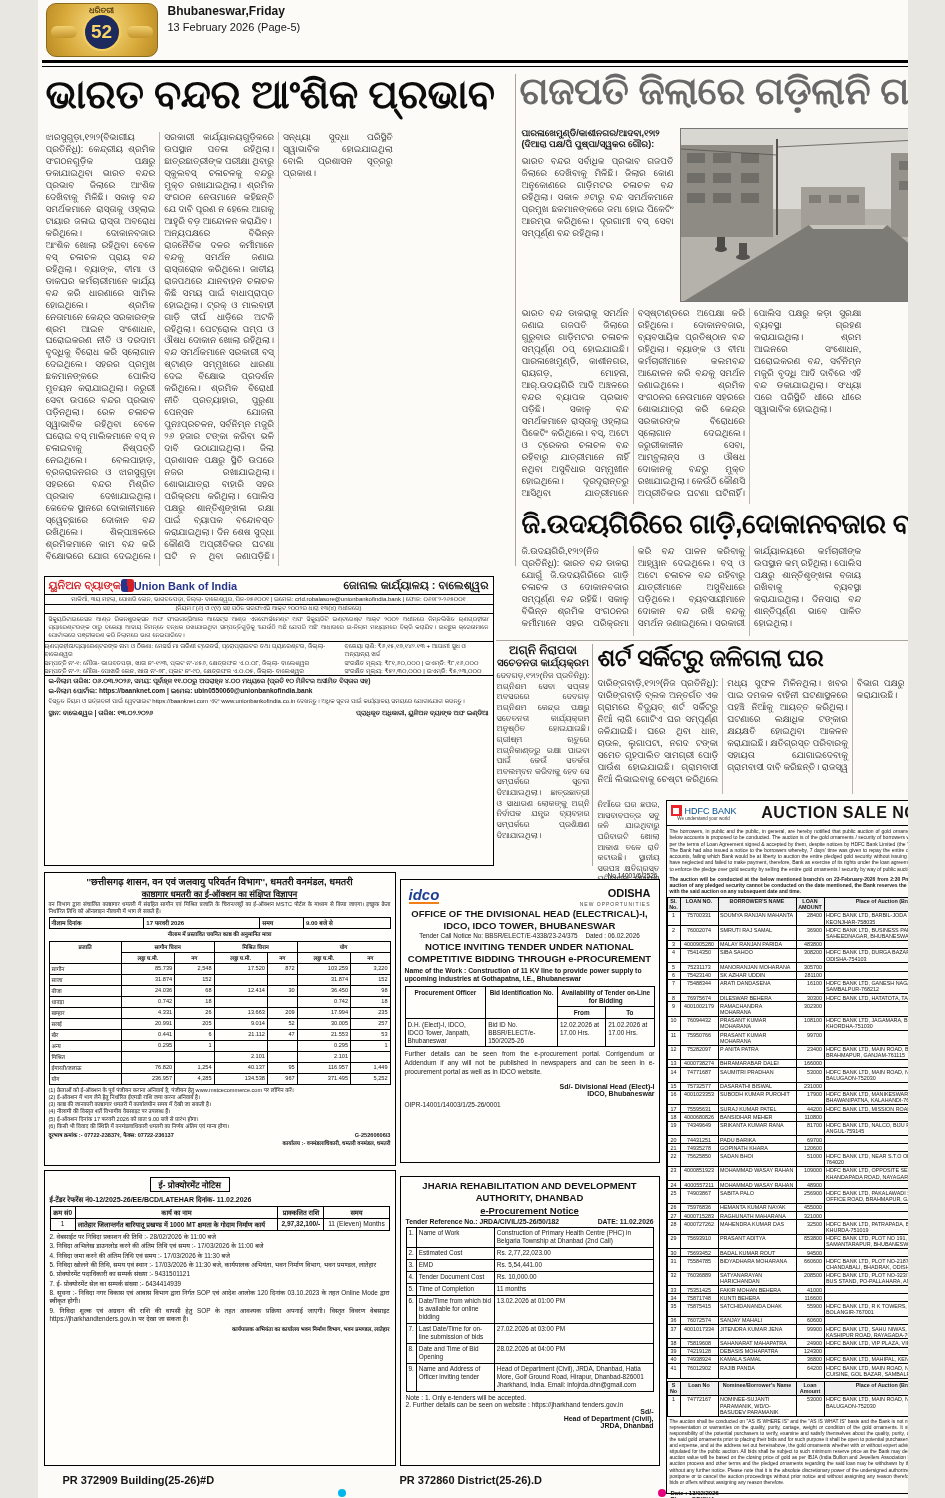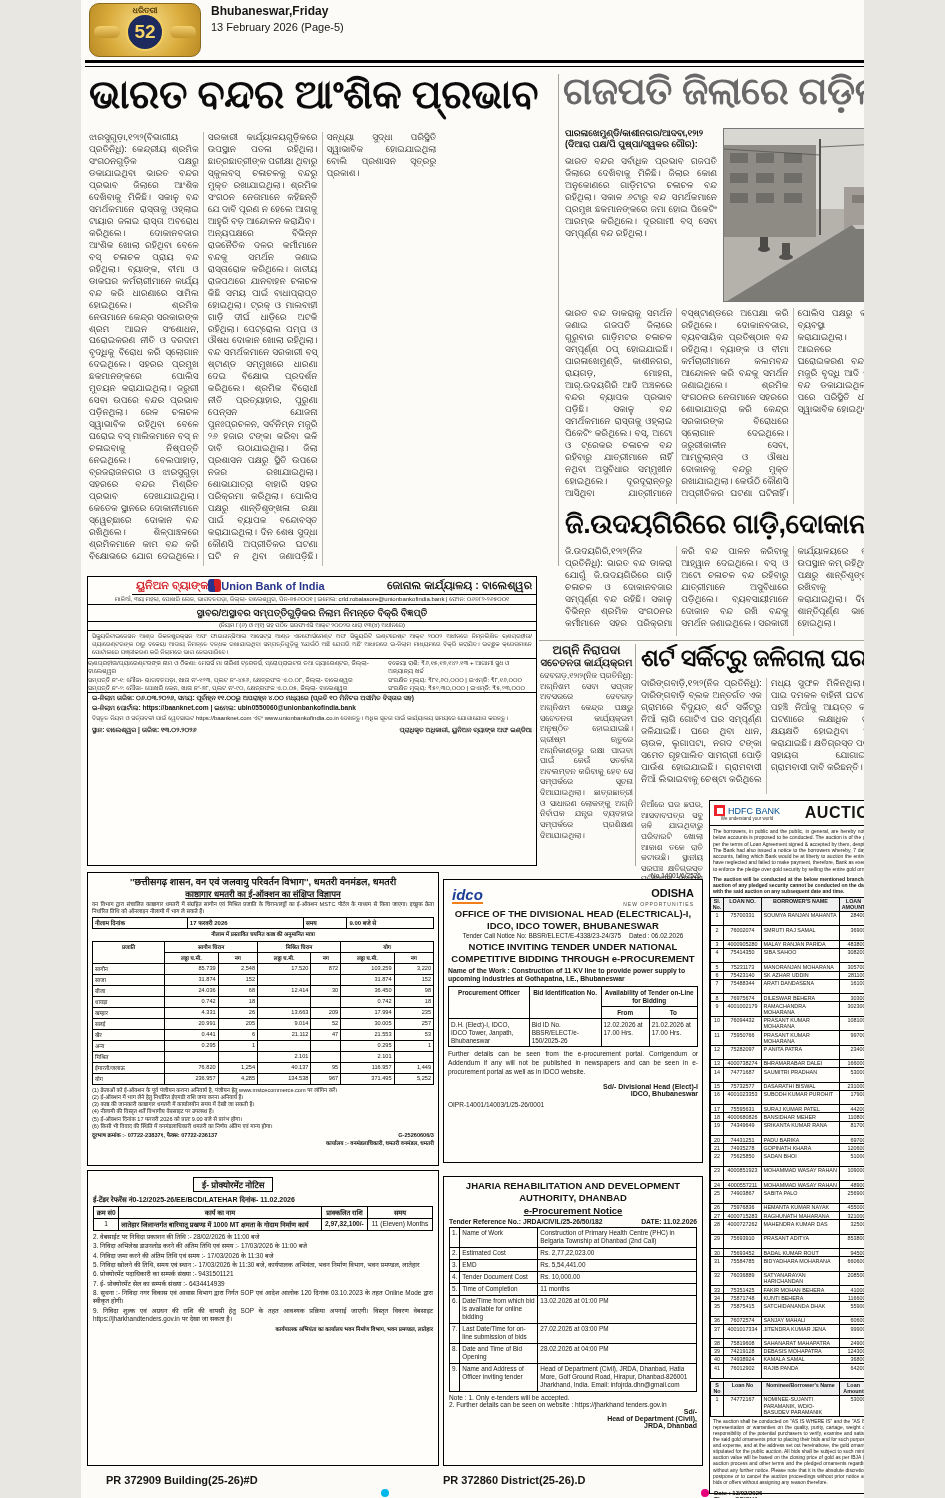--- a/index.html
+++ b/index.html
@@ -1,17 +1,17 @@
 <!DOCTYPE html>
 <html><head>
 <meta charset="utf-8">
 <style>
   *{margin:0;padding:0;box-sizing:border-box;}
   html,body{background:#e9e7e2;}
-  .page{position:relative;width:783px;height:1498px;margin:0 auto;background:#fcfbf7;
+  .page{position:relative;width:870px;height:1498px;margin:0 auto;background:#fcfbf7;
         font-family:"Liberation Sans","DejaVu Sans",sans-serif;color:#161616;overflow:hidden;}
   .abs{position:absolute;}
   .hl{font-weight:800;line-height:1.04;letter-spacing:-0.5px;}
   .body-text{font-size:9px;line-height:1.33;text-align:justify;color:#1d1d1d;white-space:pre-line;column-fill:auto;}
   .cols3{column-count:3;column-gap:9px;column-rule:1px solid #b9b5ad;}
   .cols4{column-count:4;column-gap:9px;column-rule:1px solid #b9b5ad;}
   .byline{font-weight:bold;font-size:9px;line-height:1.25;}
   .vrule{width:1px;background:#a9a59d;}
   .hrule{height:1px;background:#a9a59d;}
   .rule-double{border-top:3.5px solid #000;border-bottom:1.5px solid #000;height:7px;}
@@ -31,21 +31,21 @@
 
   
   .photo{border:1px solid #777;background:#cfcdc8;overflow:hidden;}
 
   
   .box{border:1.6px solid #000;background:#fffefb;}
   table{border-collapse:collapse;width:100%;}
   .bt td,.bt th{border:0.6px solid #000;padding:1px 2px;vertical-align:top;}
 
   
-  .ub-head{display:flex;align-items:center;border-bottom:1px solid #000;padding:2px 4px;margin-left:44px;}
+  .ub-head{display:flex;align-items:center;border-bottom:1px solid #000;padding:2px 4px;}
   .ub-odia{color:#d22027;font-weight:800;font-size:11px;}
   .ub-mark{width:13px;height:13px;border-radius:3px;background:conic-gradient(#d22027 0 50%,#27348b 50% 100%);display:inline-block;}
   .ub-en{color:#27348b;font-weight:700;font-size:11px;}
   .ub-zonal{margin-left:auto;font-weight:800;font-size:11px;}
   .ub-addr{font-size:6px;text-align:center;border-bottom:1px solid #000;padding:1px 3px;}
   .ub-title{font-weight:800;font-size:9.5px;text-align:center;padding:2px;border-bottom:1px solid #000;}
   .ub-sub{font-size:6px;text-align:center;border-bottom:1px solid #000;padding:0 2px 1px;}
   .ub-para{font-size:6px;line-height:1.3;text-align:justify;padding:2px 4px;}
   .ub-grid{display:grid;grid-template-columns:1fr 148px;font-size:6.2px;border-top:1px solid #000;border-bottom:1px solid #000;}
   .ub-grid>div{border:0.5px solid #000;padding:2px 3px;line-height:1.3;}
@@ -178,21 +178,20 @@
   <div class="abs body-text" style="left:560px;top:800px;width:62px;height:66px;font-size:8px;">ନିଆଁରେ ଘର ଛପର, ଆସବାବପତ୍ର ସବୁ ଜଳି ଯାଇଥିବାରୁ ପରିବାରଟି ଖୋଲା ଆକାଶ ତଳେ ରାତି କଟାଉଛି। ସ୍ଥାନୀୟ ସରପଞ୍ଚ କ୍ଷତିଗ୍ରସ୍ତ ପରିବାରକୁ ସହାୟତା ଦେବାକୁ ଦାବି କରିଛନ୍ତି।</div>
 
   <div class="abs box" style="left:6px;top:576px;width:450px;height:290px;">
     <div class="ub-head">
       <span class="ub-odia">ୟୁନିଅନ ବ୍ୟାଙ୍କ</span>
       <span class="ub-mark"></span>
       <span class="ub-en">Union Bank of India</span>
       <span class="ub-zonal">ଜୋନାଲ କାର୍ଯ୍ୟାଳୟ : ବାଲେଶ୍ୱର</span>
     </div>
     <div class="ub-addr">ମାଳିଆଁ, ୩ୟ ମହଲା, ପୋଖରି ଲେନ, ଭାଗବତପଡ଼ା, ଜିଲ୍ଲା- ବାଲେଶ୍ୱର, ପିନ-୭୫୬୦୦୧ | ଇମେଲ: crld.robalasore@unionbankofindia.bank | ଫୋନ: ୦୬୭୮୨-୨୬୫୦୦୧</div>
-    <div class="ub-title">ସ୍ଥାବର/ଅସ୍ଥାବର ସମ୍ପତ୍ତିଗୁଡ଼ିକର ନିଲାମ ନିମନ୍ତେ ବିକ୍ରି ବିଜ୍ଞପ୍ତି</div>
     <div class="ub-sub">(ନିୟମ ୮(୬) ଓ ୯(୧) ସହ ପଠିତ ସରଫାଏସି ଆକ୍ଟ ୨୦୦୨ର ଧାରା ୧୩(୪) ଅଧୀନରେ)</div>
     <div class="ub-para">ସିକ୍ୟୁରିଟାଇଜେସନ ଆଣ୍ଡ ରିକନଷ୍ଟ୍ରକ୍ସନ ଅଫ ଫାଇନାନ୍ସିଆଲ ଆସେଟ୍ସ ଆଣ୍ଡ ଏନଫୋର୍ସମେଣ୍ଟ ଅଫ ସିକ୍ୟୁରିଟି ଇଣ୍ଟରେଷ୍ଟ ଆକ୍ଟ ୨୦୦୨ ଅଧୀନରେ ନିମ୍ନଲିଖିତ ଋଣଗ୍ରହୀତା/ଗ୍ୟାରେଣ୍ଟରଙ୍କ ଠାରୁ ବକେୟା ଆଦାୟ ନିମନ୍ତେ ବନ୍ଧକ ରଖାଯାଇଥିବା ସମ୍ପତ୍ତିଗୁଡ଼ିକୁ 'ଯେଉଁଠି ଅଛି ଯେପରି ଅଛି' ଆଧାରରେ ଇ-ନିଲାମ ମାଧ୍ୟମରେ ବିକ୍ରି କରାଯିବ। ଇଚ୍ଛୁକ କ୍ରେତାମାନେ ପୋର୍ଟାଲରେ ପଞ୍ଜୀକରଣ କରି ନିଲାମରେ ଭାଗ ନେଇପାରିବେ।</div>
     <div class="ub-grid">
 
     <div style="display:contents;">
         <div>ଋଣଗ୍ରହୀତା/ଗ୍ୟାରେଣ୍ଟରଙ୍କ ନାମ ଓ ଠିକଣା: ମେସର୍ସ ମା ତାରିଣୀ ଟ୍ରେଡର୍ସ, ପ୍ରୋପ୍ରାଇଟର ତଥା ଗ୍ୟାରେଣ୍ଟର, ଜିଲ୍ଲା- ବାଲେଶ୍ୱର</div>
         <div>ବକେୟା ରାଶି: ₹୬,୧୫,୧୭,୧୪୨.୧୩ + ଆଗାମୀ ସୁଧ ଓ ଅନ୍ୟାନ୍ୟ ଖର୍ଚ୍ଚ</div>
       </div>
         <div style="display:contents;">
         <div>ସମ୍ପତ୍ତି ନଂ-୧: ମୌଜା- ଭାଗବତପଡ଼ା, ଖାତା ନଂ-୧୨୩, ପ୍ଲଟ ନଂ-୪୫୬, କ୍ଷେତ୍ରଫଳ ଏ.୦.୦୮, ଜିଲ୍ଲା- ବାଲେଶ୍ୱର</div>

